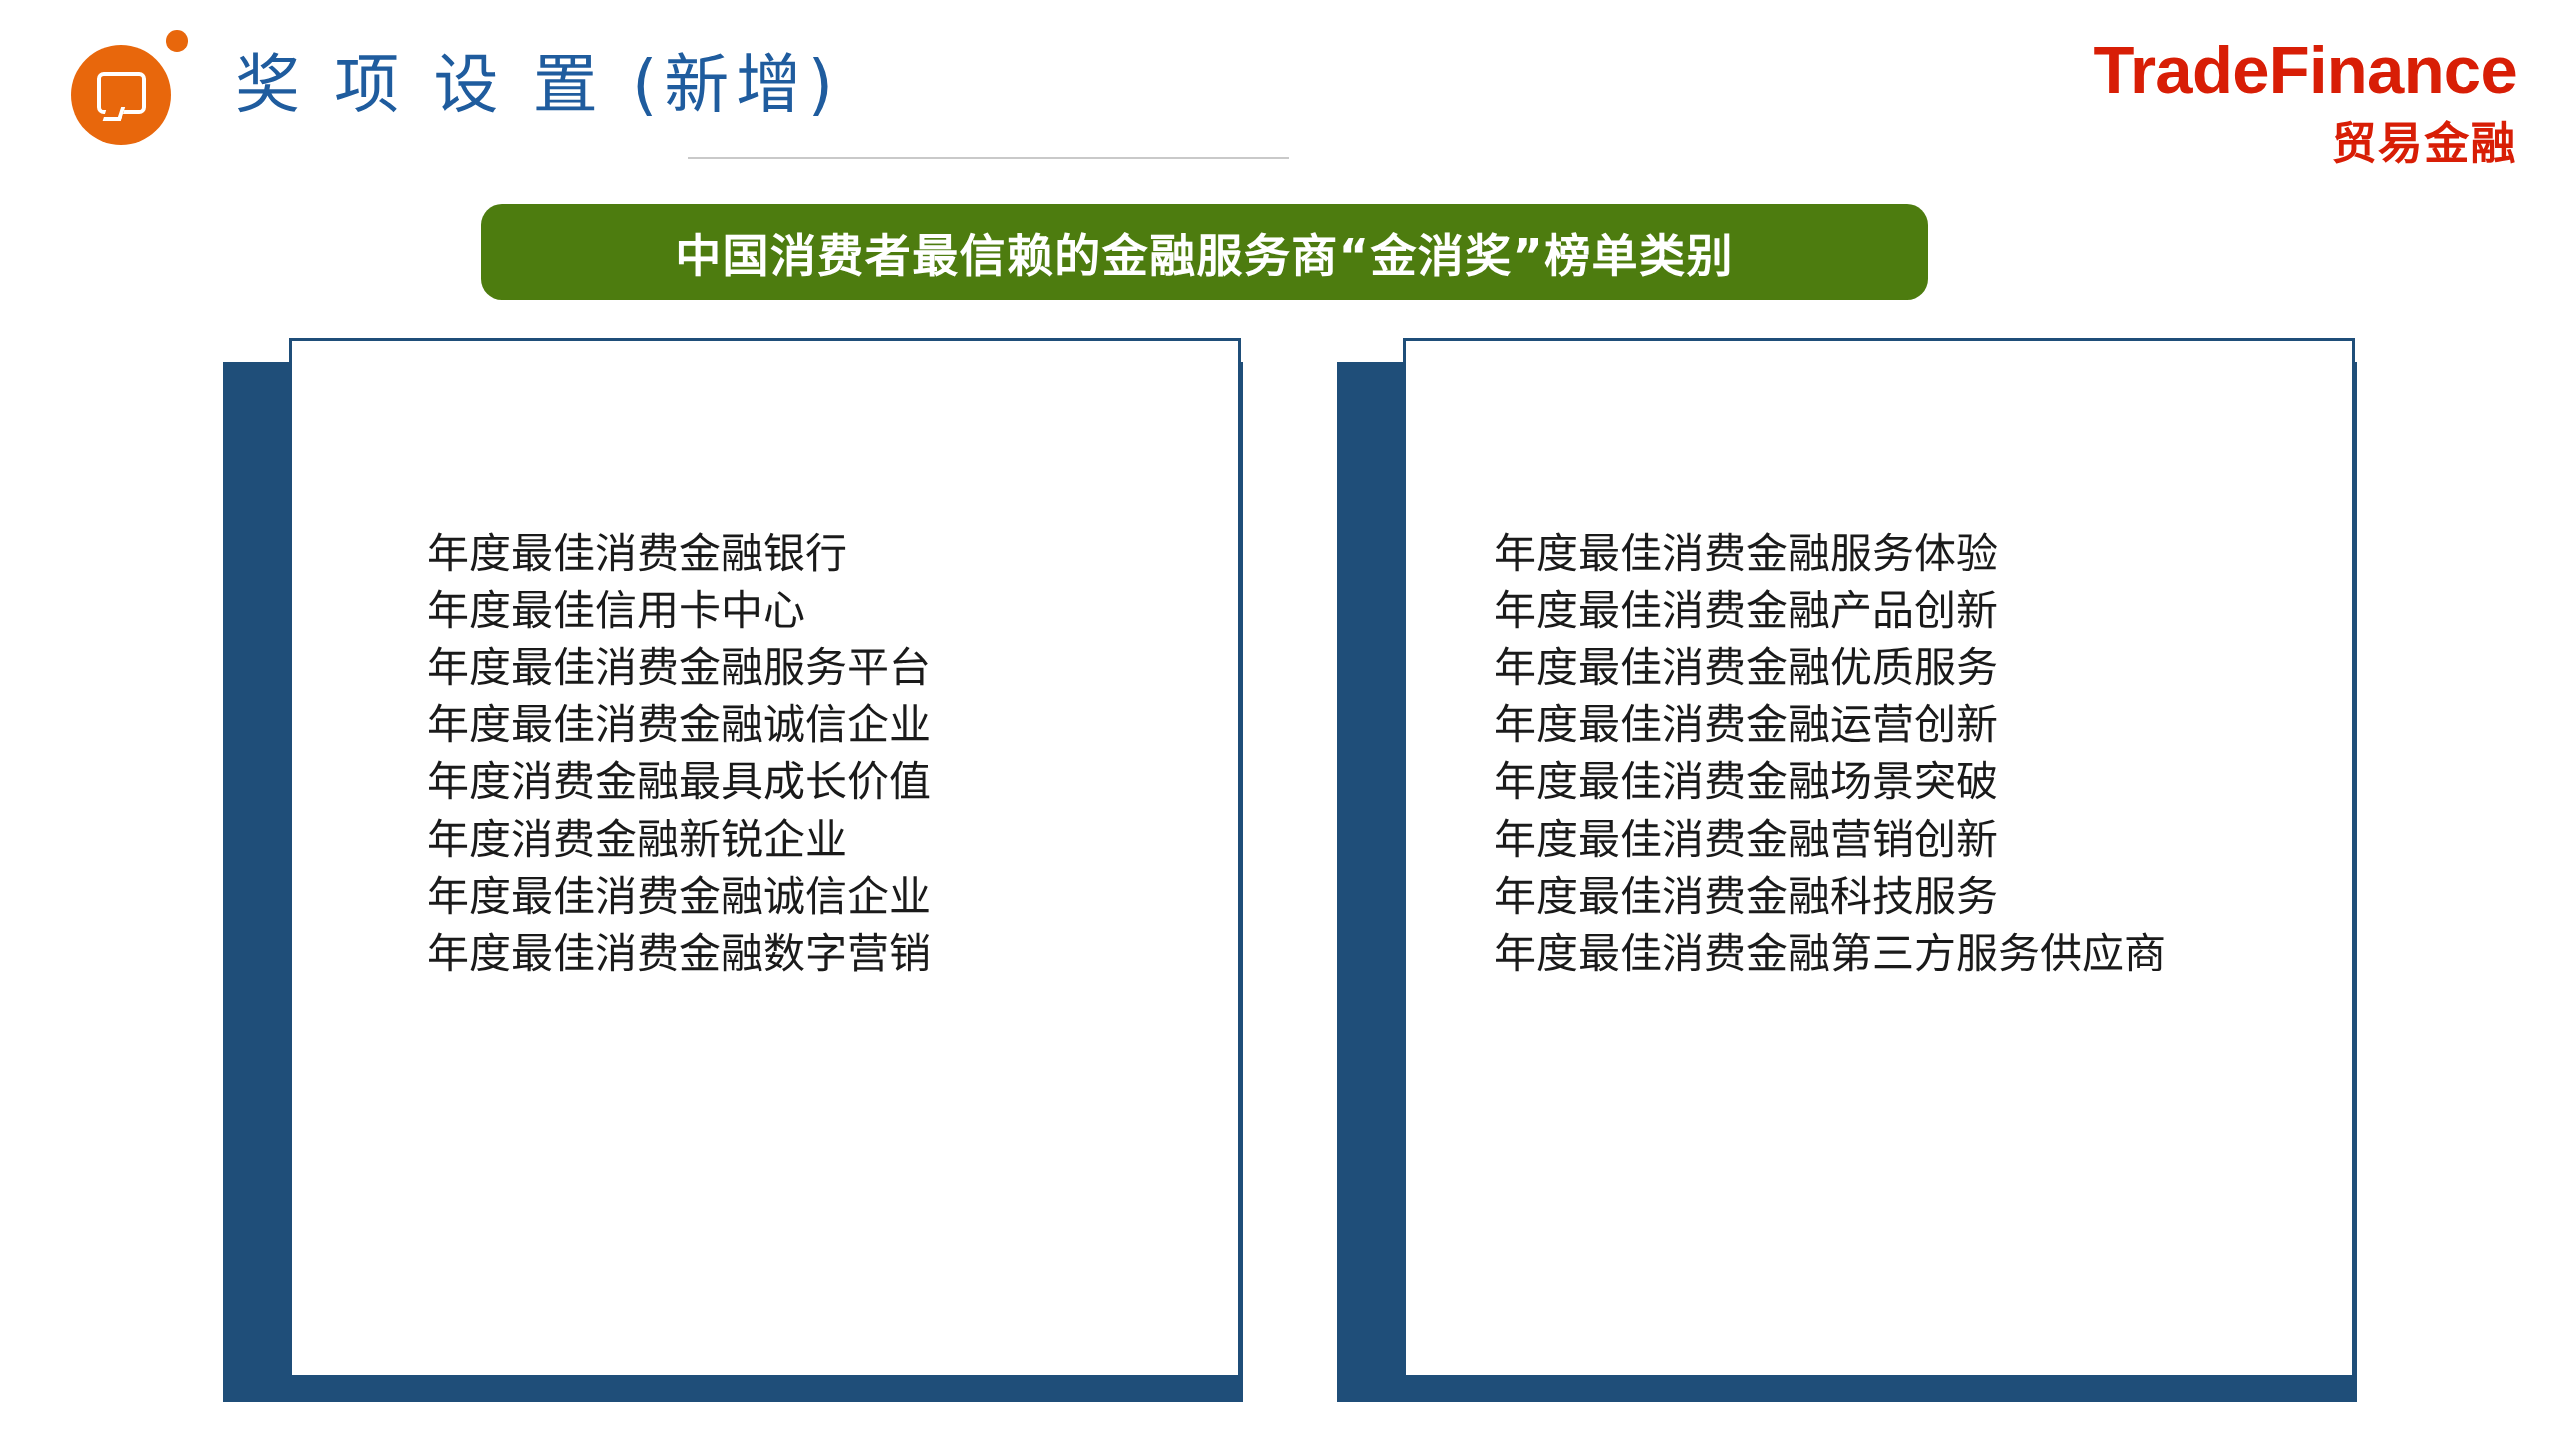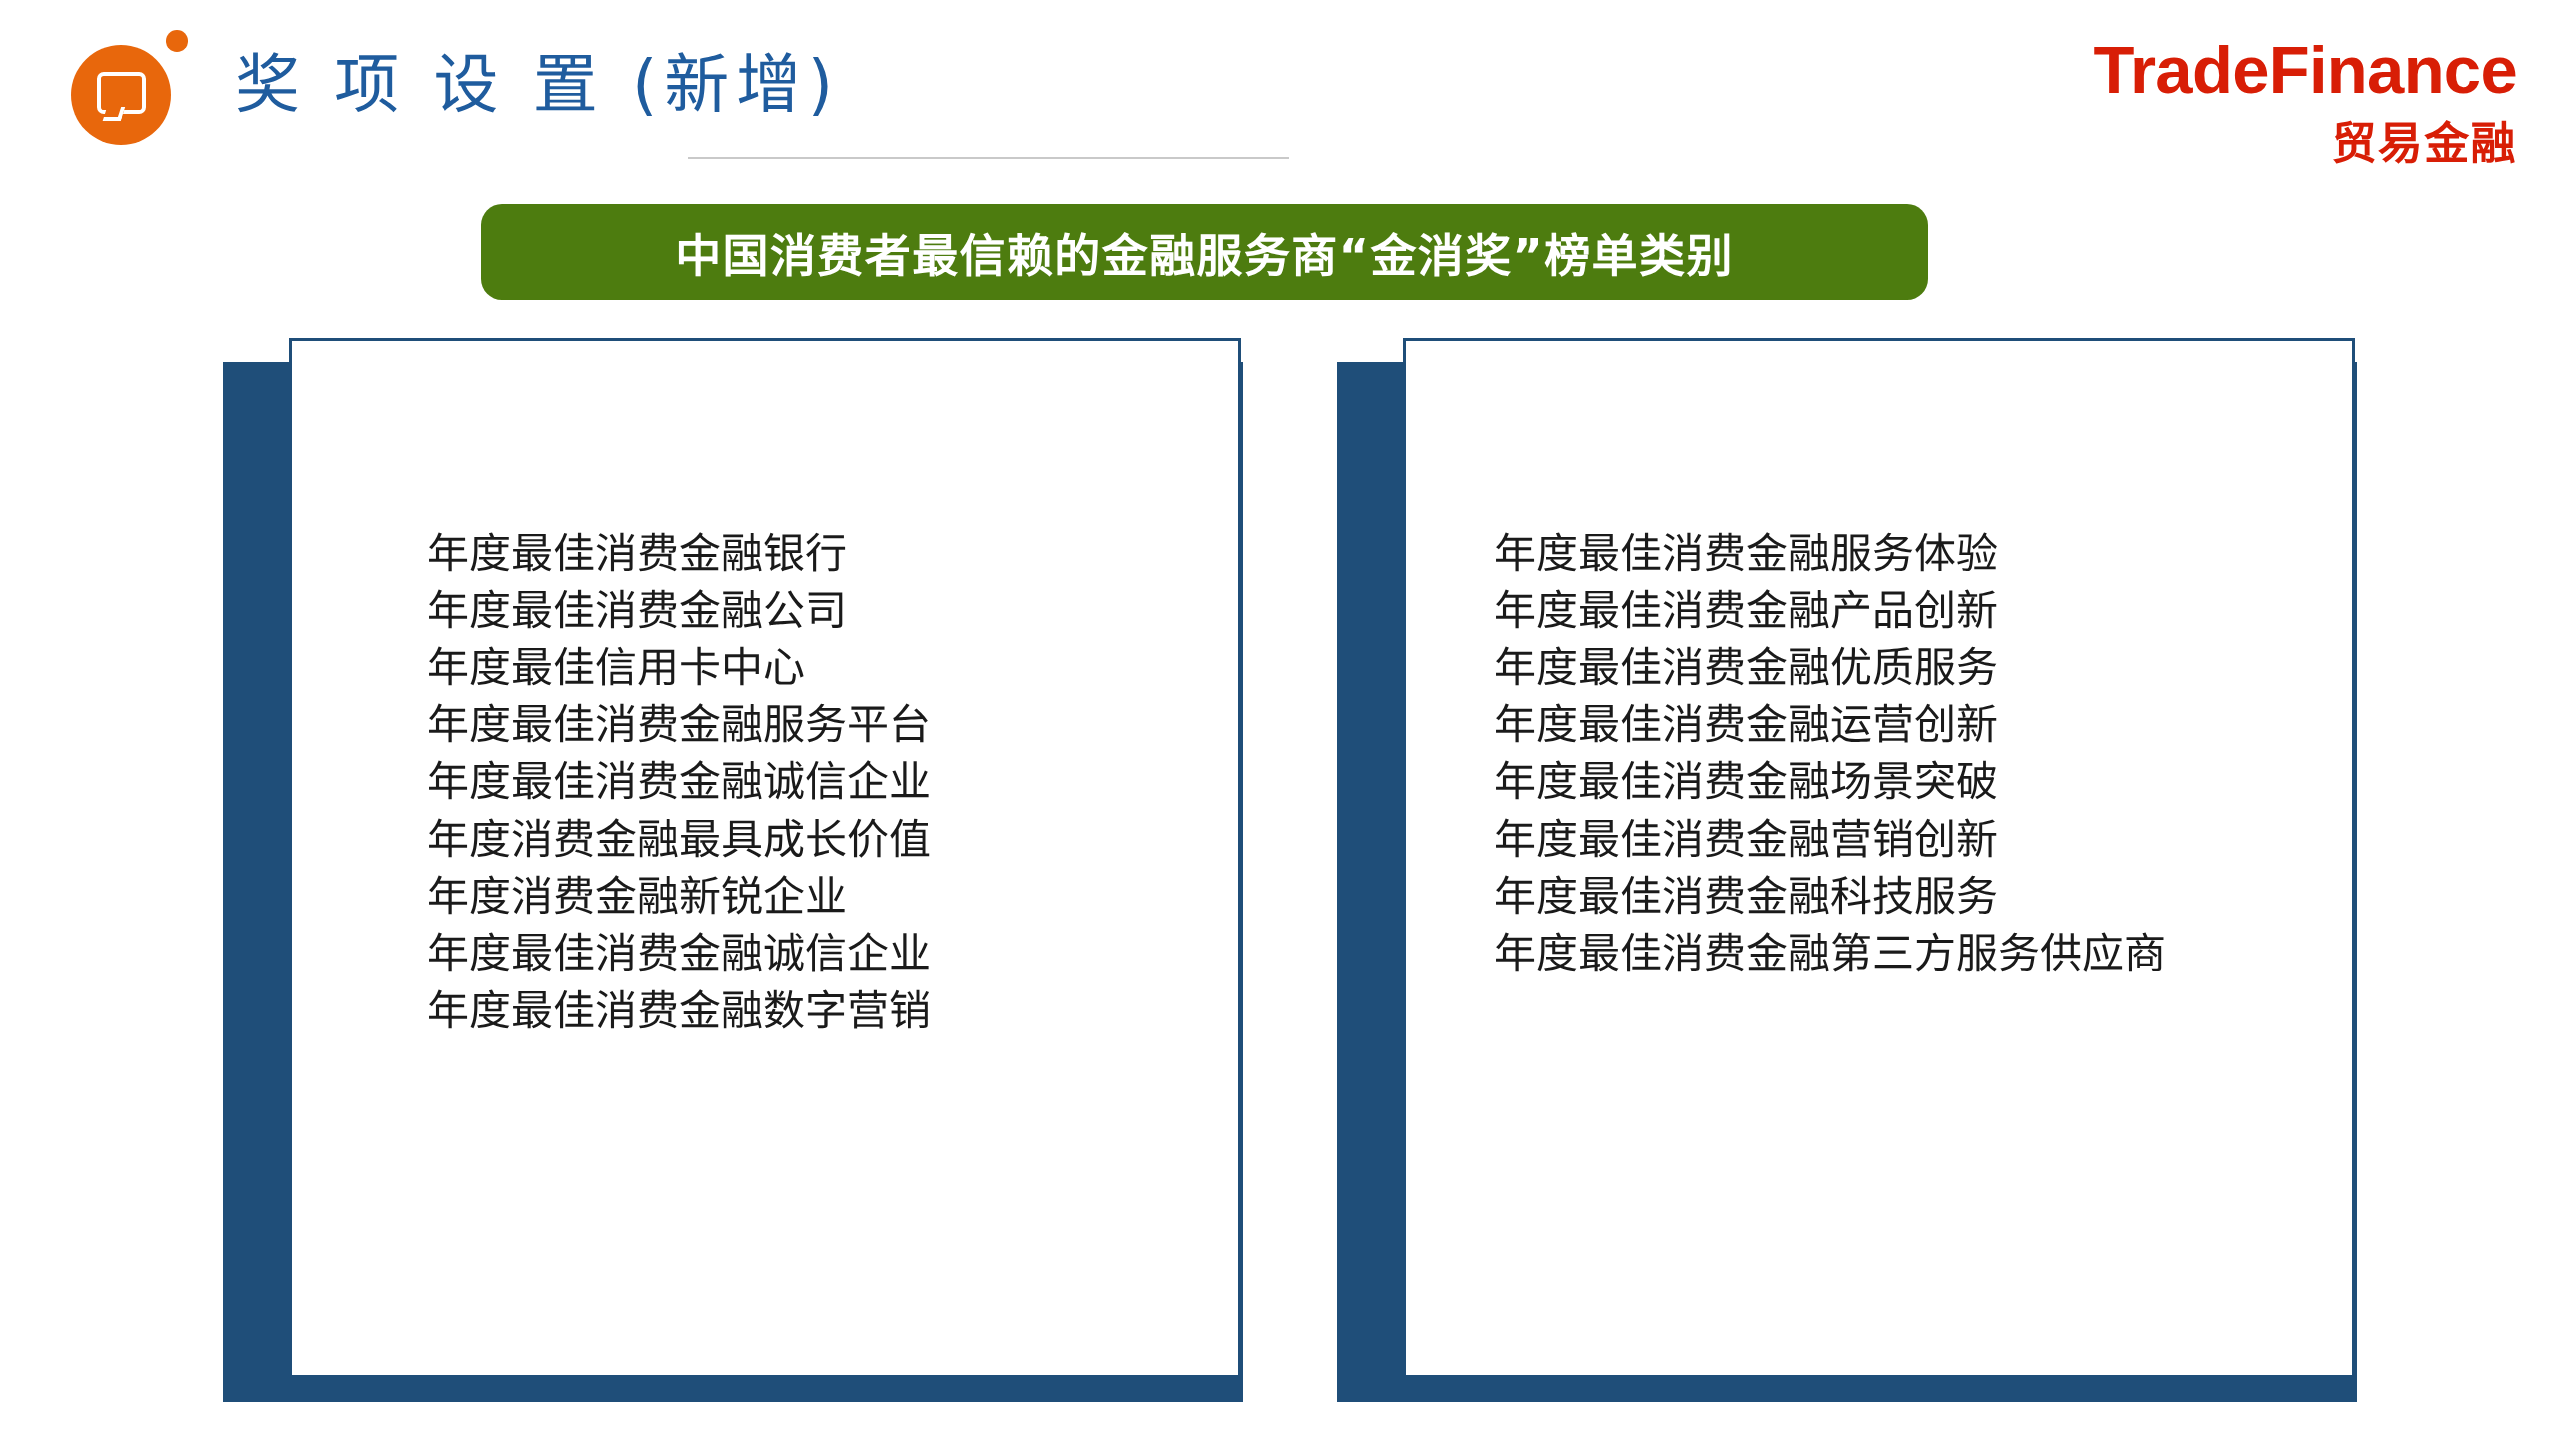--- a/index.html
+++ b/index.html
@@ -209,21 +209,20 @@
 
 <div class="banner">
   <span class="banner-text">中国消费者最信赖的金融服务商“金消奖”榜单类别</span>
 </div>
 
 <div class="card card-left">
   <div class="card-shadow"></div>
   <div class="card-face">
     <ul class="award-list">
       <li class="award-item">年度最佳消费金融银行</li>
-      <li class="award-item">年度最佳消费金融公司</li>
       <li class="award-item">年度最佳信用卡中心</li>
       <li class="award-item">年度最佳消费金融服务平台</li>
       <li class="award-item">年度最佳消费金融诚信企业</li>
       <li class="award-item">年度消费金融最具成长价值</li>
       <li class="award-item">年度消费金融新锐企业</li>
       <li class="award-item">年度最佳消费金融诚信企业</li>
       <li class="award-item">年度最佳消费金融数字营销</li>
     </ul>
   </div>
 </div>

